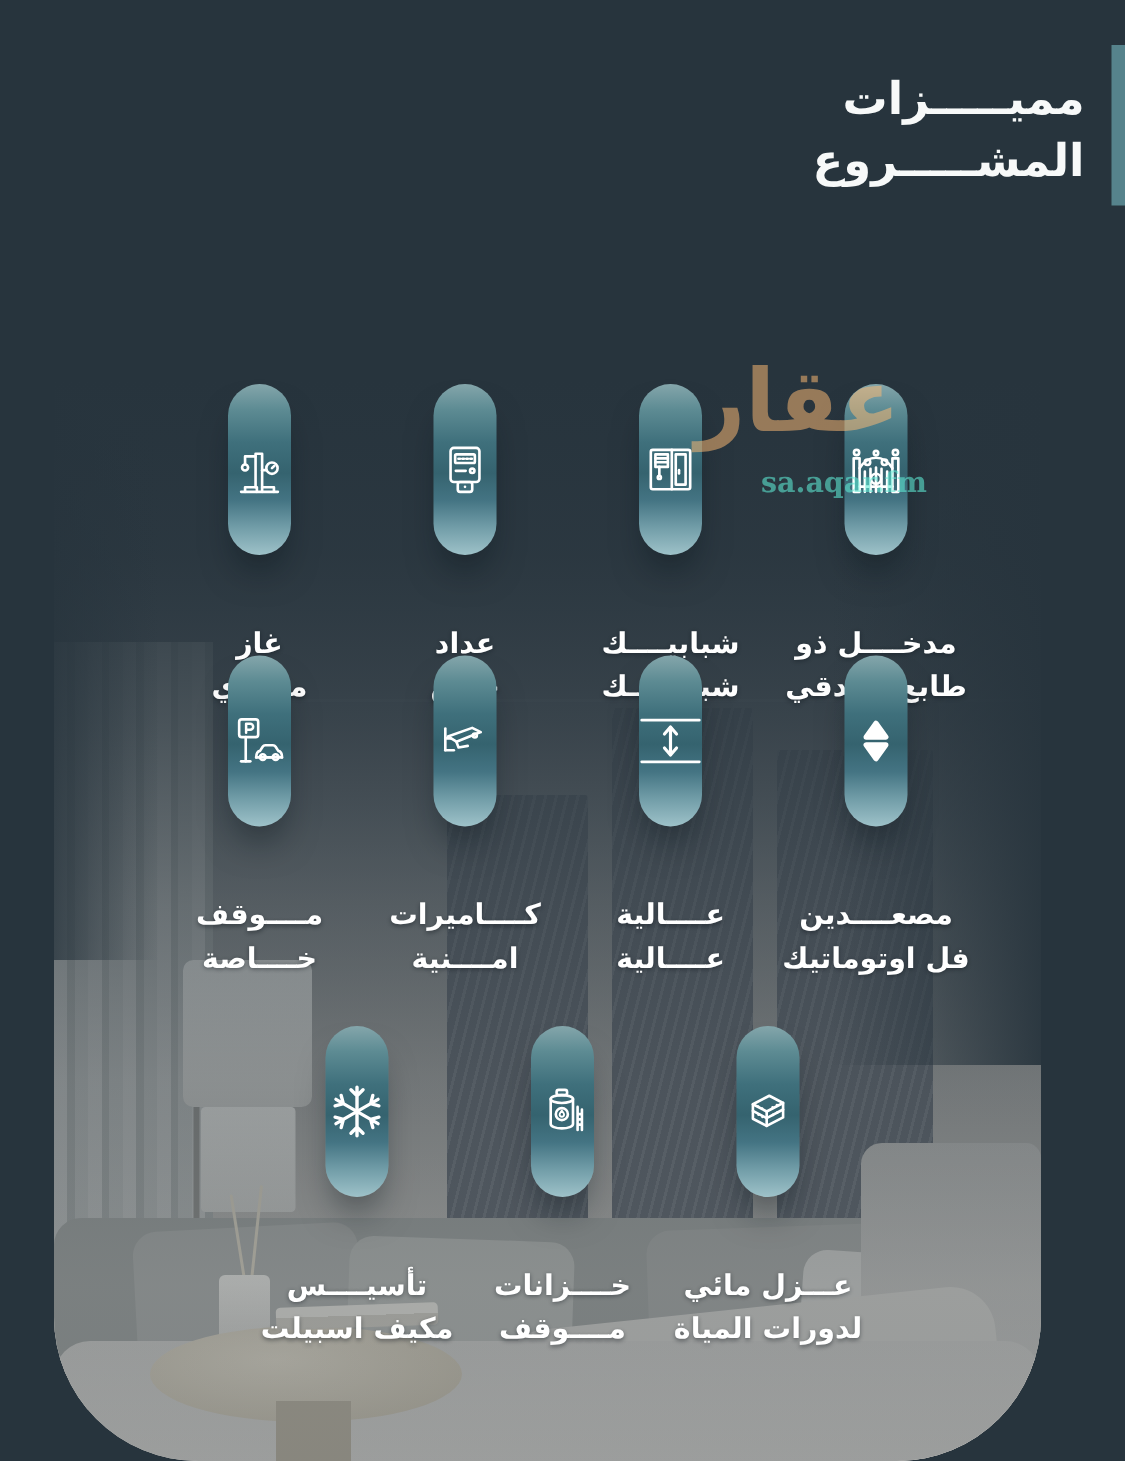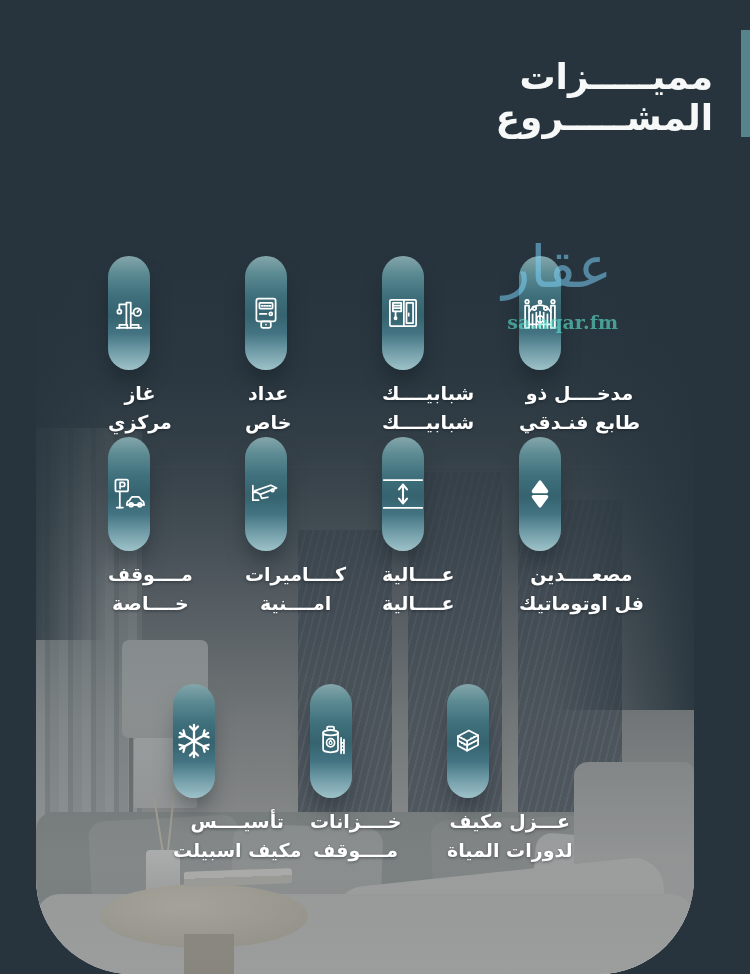--- a/index.html
+++ b/index.html
@@ -55,35 +55,35 @@
     background:linear-gradient(180deg,rgba(39,52,61,1) 0%,rgba(39,52,61,1) 26%,
       rgba(39,52,61,.93) 38%,rgba(39,52,61,.75) 50%,rgba(39,52,61,.53) 62%,
       rgba(39,52,61,.37) 74%,rgba(39,52,61,.28) 88%,rgba(39,52,61,.30) 100%);}
   .right-dim{position:absolute;right:0;top:0;width:140px;height:710px;
     background:linear-gradient(270deg,rgba(39,52,61,.92) 0%,rgba(39,52,61,.55) 45%,rgba(39,52,61,0) 100%);}
   .left-dim{position:absolute;left:0;top:0;width:70px;height:640px;
     background:linear-gradient(90deg,rgba(39,52,61,.75) 0%,rgba(39,52,61,0) 100%);}
 
   
   .accent-stripe{position:absolute;top:30px;right:0;width:9px;height:107px;background:#56838c;}
-  .title{position:absolute;top:44px;right:25px;margin:12px;direction:rtl;text-align:right;
-    color:#f7f9f9;font-size:36px;line-height:41px;font-weight:800;letter-spacing:0;z-index:4;}
-
-  
-  .wm-logo{position:absolute;top:238px;right:138px;z-index:8;direction:rtl;
-    font-size:58px;font-weight:400;color:#7dd3fc;opacity:.52;line-height:1;}
+  .title{position:absolute;top:44px;right:25px;margin:2px;direction:rtl;text-align:right;
+    color:#f7f9f9;font-size:30px;line-height:41px;font-weight:800;letter-spacing:0;z-index:4;}
+
+  
+  .wm-logo{position:absolute;top:238px;right:150px;z-index:8;direction:rtl;
+    font-size:58px;font-weight:700;color:#fdba74;opacity:.52;line-height:1;}
   .wm-url{position:absolute;top:311px;right:132px;z-index:8;
     font-family:"DejaVu Serif",serif;font-size:19px;font-weight:700;color:#5eead4;opacity:.58;text-align:center;}
 
   
   .row{position:absolute;display:flex;direction:rtl;gap:7px;z-index:3;}
   #row1{top:256px;right:101px;}
   #row2{top:437px;right:101px;}
   #row3{top:684px;right:173px;}
-  .feature{width:130px;display:flex;flex-direction:column;align-items:flex-end;}
+  .feature{width:130px;display:flex;flex-direction:column;align-items:center;gap:36px;}
   .pill{width:42px;height:114px;border-radius:22px;display:flex;align-items:center;justify-content:center;
     background:linear-gradient(180deg,#84a6ab 0%,#5d8b93 15%,#3f707c 34%,#35636f 52%,
       #447483 68%,#6f9ba6 83%,#9ec2c9 100%);
     box-shadow:0 16px 24px -8px rgba(6,16,22,.55);}
   .icon{display:flex;align-items:center;justify-content:center;}
   .icon svg{width:42px;height:42px;display:block;}
   .icon.wide svg{width:42px;height:46px;}
   .label{margin-top:9px;text-align:center;direction:rtl;color:#ffffff;
     font-size:19px;line-height:29px;font-weight:800;white-space:nowrap;
     text-shadow:0 1px 3px rgba(10,18,24,.45);}
@@ -317,21 +317,21 @@
                 <path d="M12.5 18.5 25 12l10.5 5.5v11L23 35l-10.5-5.5z"></path>
                 <path d="M12.5 18.5 23 24l12.5-6.5"></path>
                 <path d="M23 24v11"></path>
                 <path d="M12.5 23.5 23 29l12.5-6.5"></path>
                 <path d="M16.5 20.2v.01M19.5 21.8v.01M16.8 26.4v.01M19.8 28.2v.01M27.5 20.8v.01M30.8 19v.01M27.8 26.6v.01M31 24.8v.01"></path>
               </g>
             </svg>
           </span>
     </div>
     <div class="label">
-      <span class="l1">عـــزل مكيف</span>
+      <span class="l1">عـــزل مائي</span>
       <span class="l2">لدورات المياة</span>
     </div>
   </div>
 
   <div class="feature">
     <div class="pill">
       <span class="icon">
             <svg viewBox="0 0 48 48">
               <g fill="none" stroke="#fff" stroke-width="2" stroke-linecap="round" stroke-linejoin="round">
                 <rect x="19.5" y="7.5" width="8" height="4" rx="1.6"></rect>

